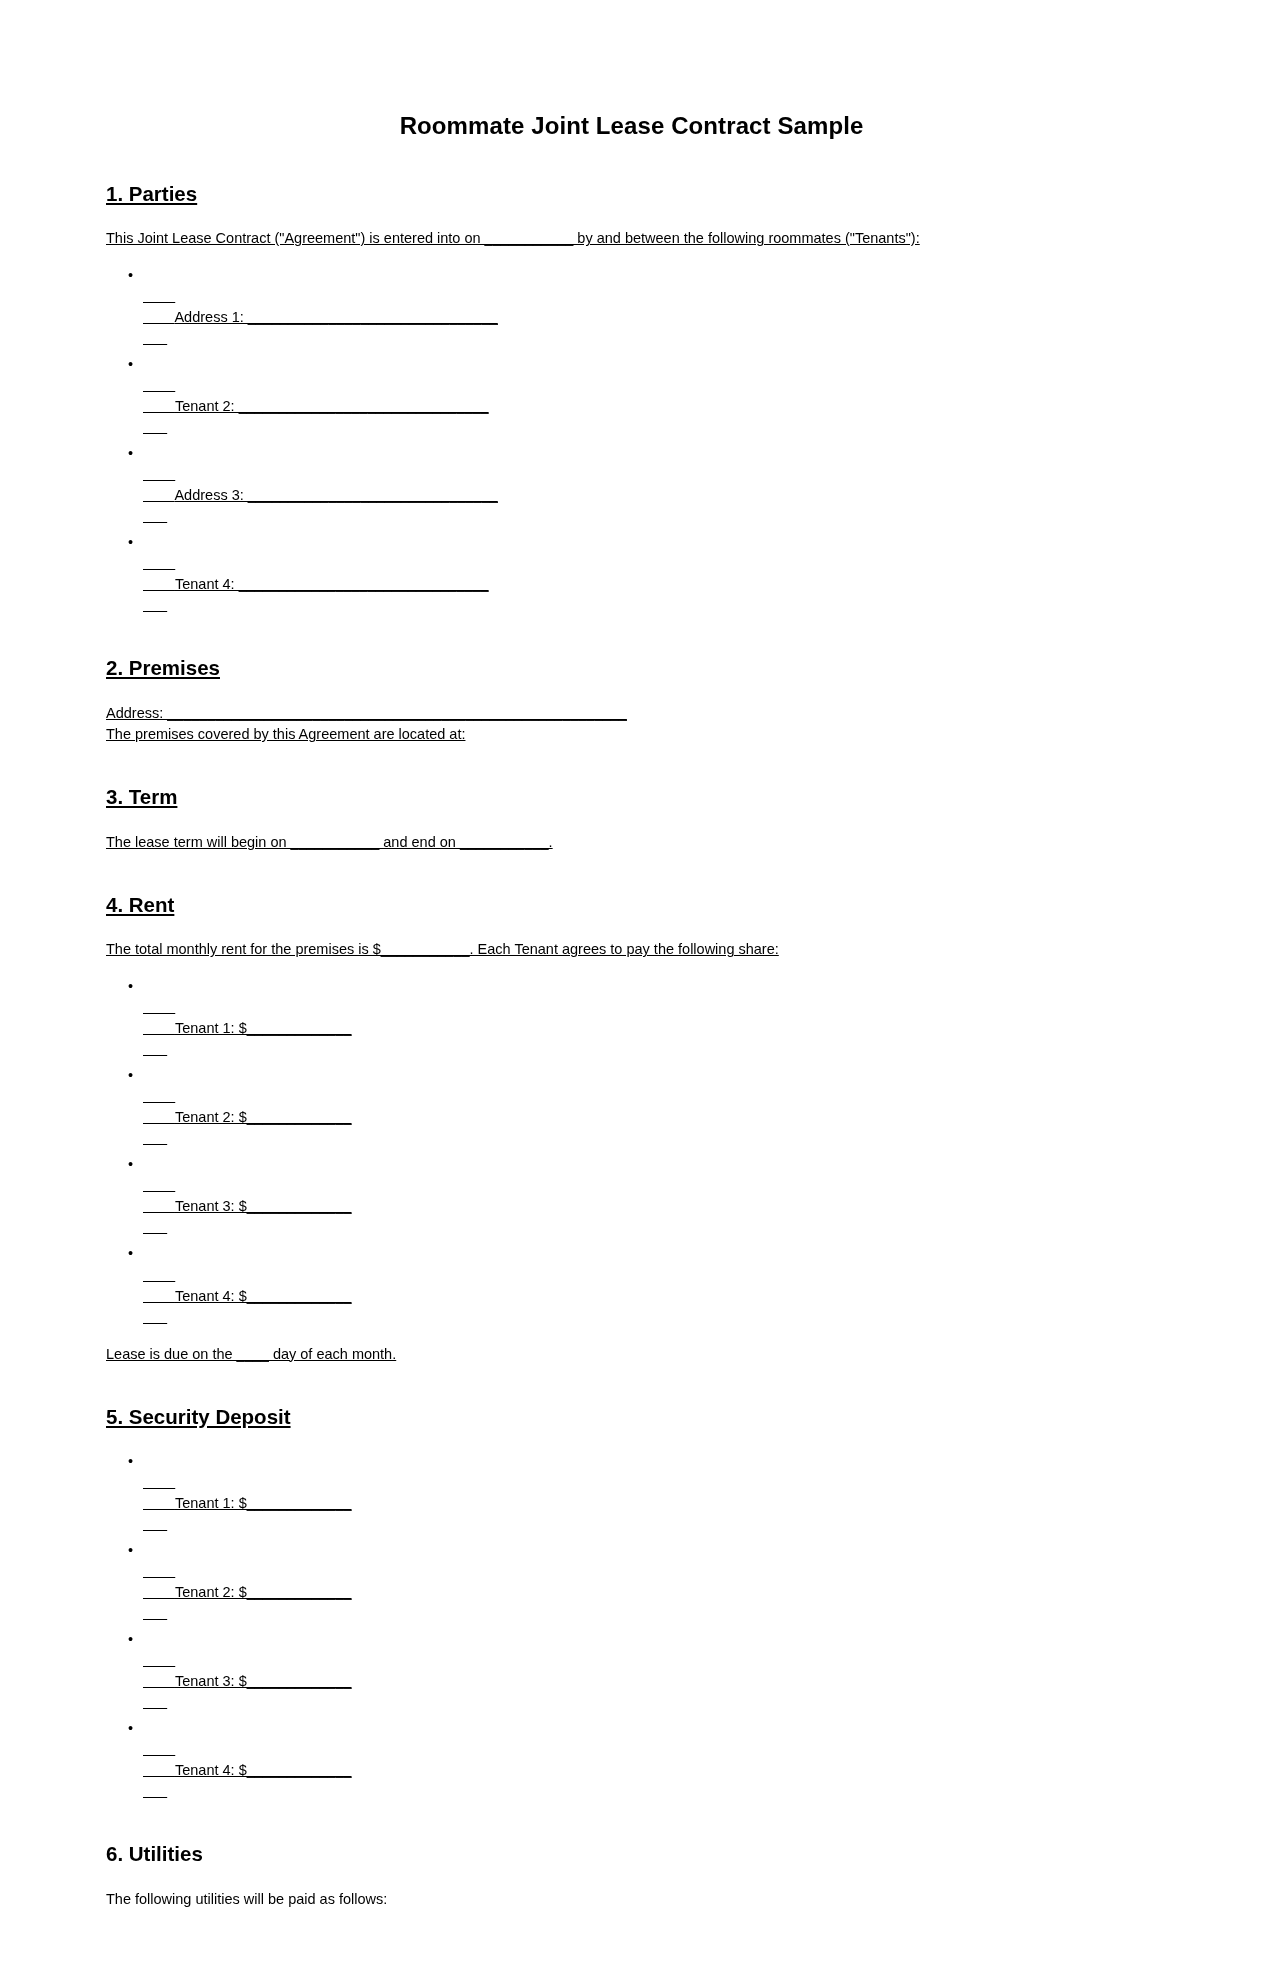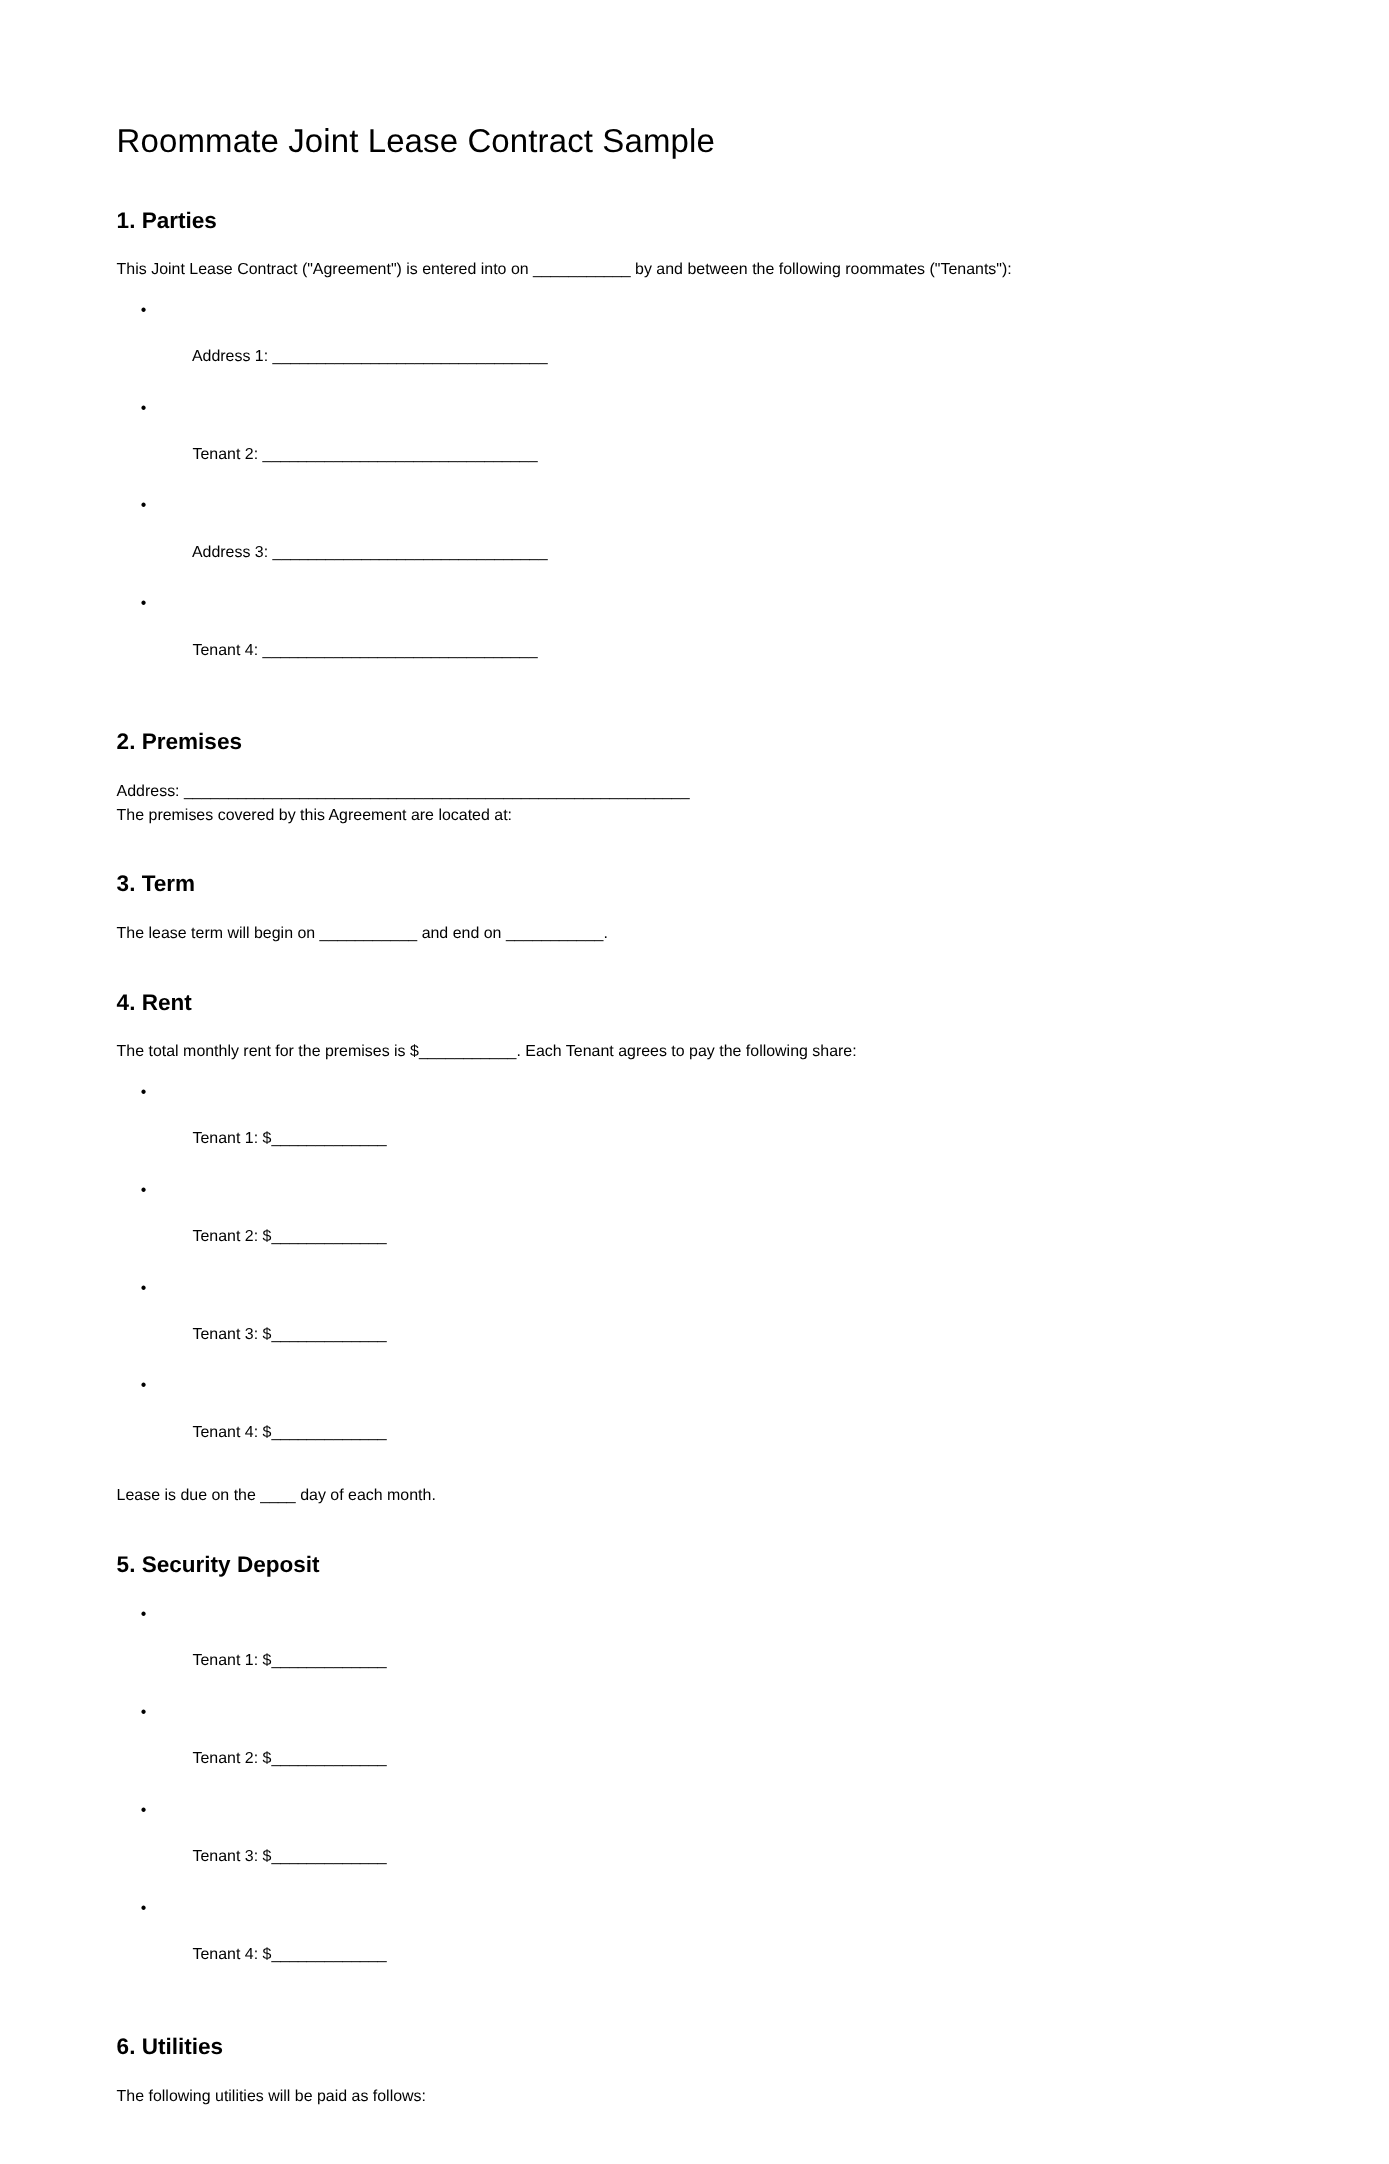--- a/index.html
+++ b/index.html
@@ -16,25 +16,26 @@
     -webkit-font-smoothing: antialiased;
   }
   .page {
     box-sizing: border-box;
     width: 1263px;
     min-height: 1967px;
     padding: 112px 106px 80px 106px;
     background: #ffffff;
   }
   .doc-title {
-    font-size: 30px;
-    font-weight: normal;
+    font-size: 24px;
+    font-weight: bold;
     letter-spacing: 0.1px;
     margin: 0 0 42px 0;
     line-height: 1.15;
+    text-align: center;
   }
   .section {
     margin: 0 0 30px 0;
   }
   .section-heading {
     font-size: 20.5px;
     font-weight: bold;
     margin: 0 0 22px 0;
     line-height: 1.2;
   }
@@ -70,20 +71,21 @@
     left: 22px;
     top: 0;
     line-height: 1.45;
     font-size: 14.5px;
   }
   .blank {
     white-space: pre;
   }
   .section.gap-lg {
     margin-bottom: 40px;
+    text-decoration: underline;
   }
 </style>
 </head>
 <body>
 
 <div class="page">
 
   <h1 class="doc-title">Roommate Joint Lease Contract Sample</h1>
 
   <section class="section gap-lg">

